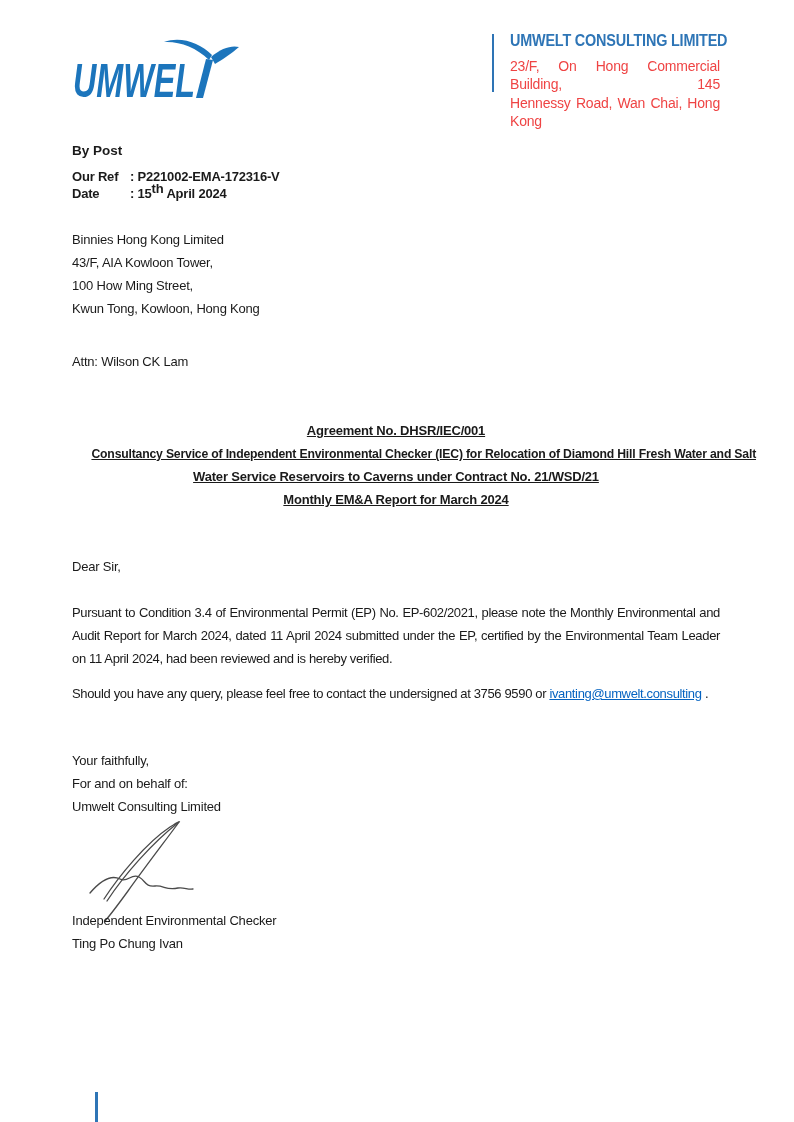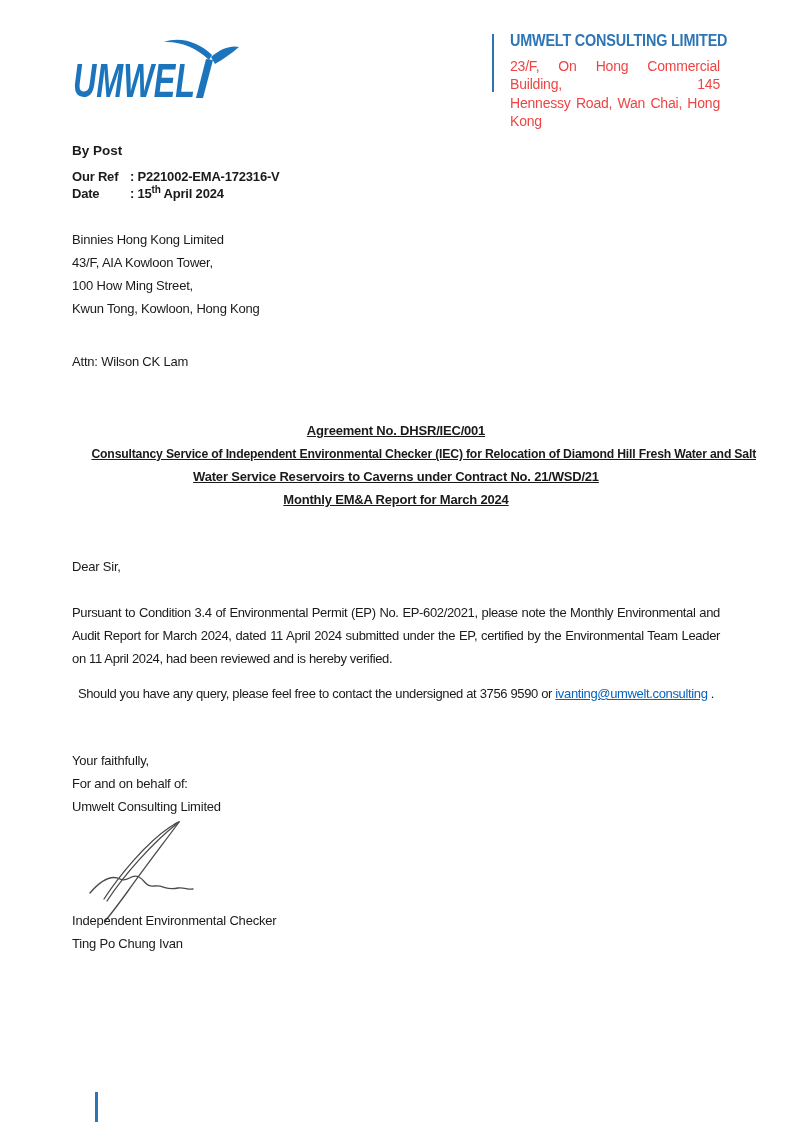--- a/index.html
+++ b/index.html
@@ -27,35 +27,35 @@
   }
   .corp-addr{
     color:#ef4444;font-size:14px;line-height:1.32;
     text-align:justify;text-align-last:justify;letter-spacing:-0.2px;
   }
   .bypost{text-align:left;font-weight:bold;font-size:13.5px;margin-top:12px;}
   
   .refblock{margin-top:10px;font-weight:bold;font-size:13px;line-height:17.5px;letter-spacing:-0.2px;}
   .refrow{display:flex;}
   .reflabel{width:58px;flex:none;}
-  sup{font-size:10px;vertical-align:super;line-height:0;}
+  sup{font-size:13px;vertical-align:super;line-height:0;}
   
   .recipient{margin-top:25px;font-size:13px;line-height:23px;letter-spacing:-0.2px;}
   .attn{margin-top:30px;font-size:13px;line-height:23px;letter-spacing:-0.2px;}
   
   .subject{margin-top:46px;text-align:center;font-weight:bold;font-size:13px;line-height:23px;letter-spacing:-0.2px;}
   .subject .sline{text-decoration:underline;white-space:nowrap;}
   .subject .fit{transform:scaleX(.94);transform-origin:center top;}
   
   .salutation{margin-top:44px;font-size:13px;line-height:23px;letter-spacing:-0.2px;}
   .para{
     margin-top:23px;font-size:13px;line-height:23px;letter-spacing:-0.35px;
     text-align:justify;width:648px;
   }
-  .para2{margin-top:12px;font-size:13px;line-height:23px;letter-spacing:-0.35px;text-align:center;}
+  .para2{margin-top:12px;font-size:13px;line-height:23px;letter-spacing:-0.35px;}
   .email-link{color:#0563c1;text-decoration:underline;cursor:pointer;}
   
   .closing{margin-top:44px;font-size:13px;line-height:23px;letter-spacing:-0.2px;}
   .sig-wrap{margin-top:3px;margin-left:2px;height:76px;}
   .sig-wrap svg{overflow:visible;}
   .signame{font-size:13px;line-height:23px;letter-spacing:-0.2px;margin-top:12px;}
   
   .page-artifact{position:absolute;left:95px;bottom:0;width:3px;height:30px;background:#2e75b6;}
 </style>
 </head>

